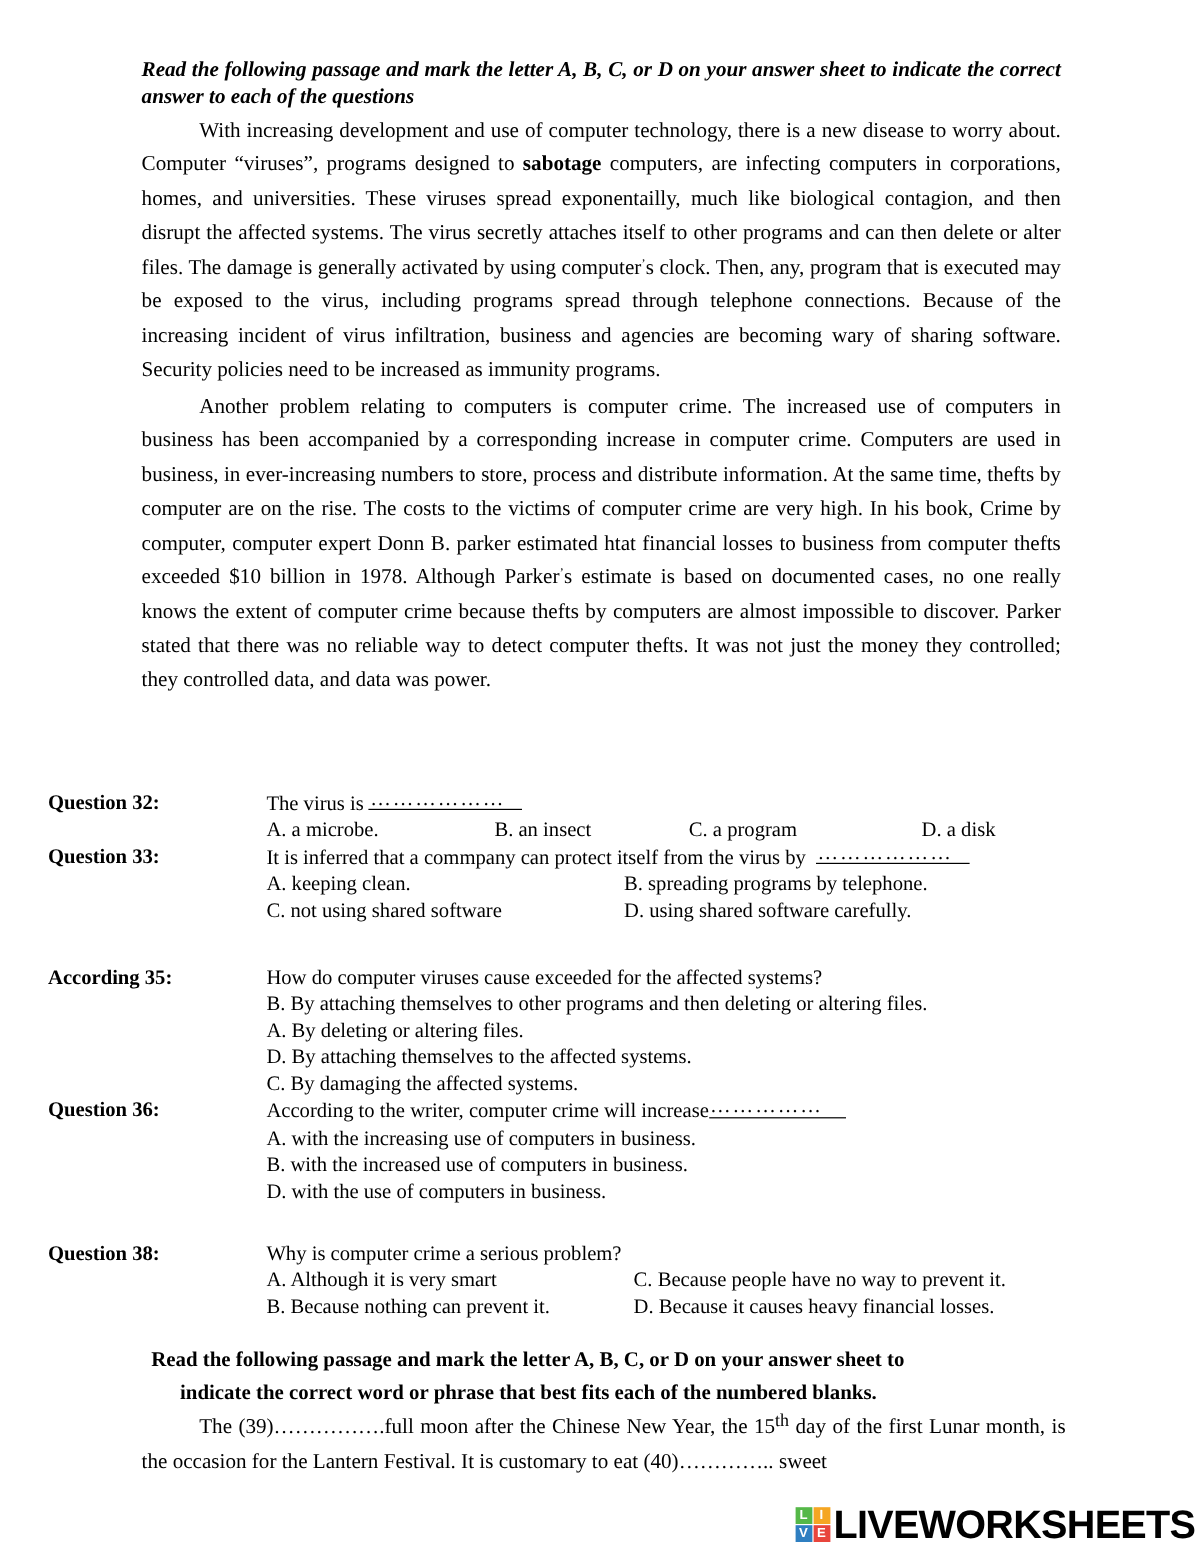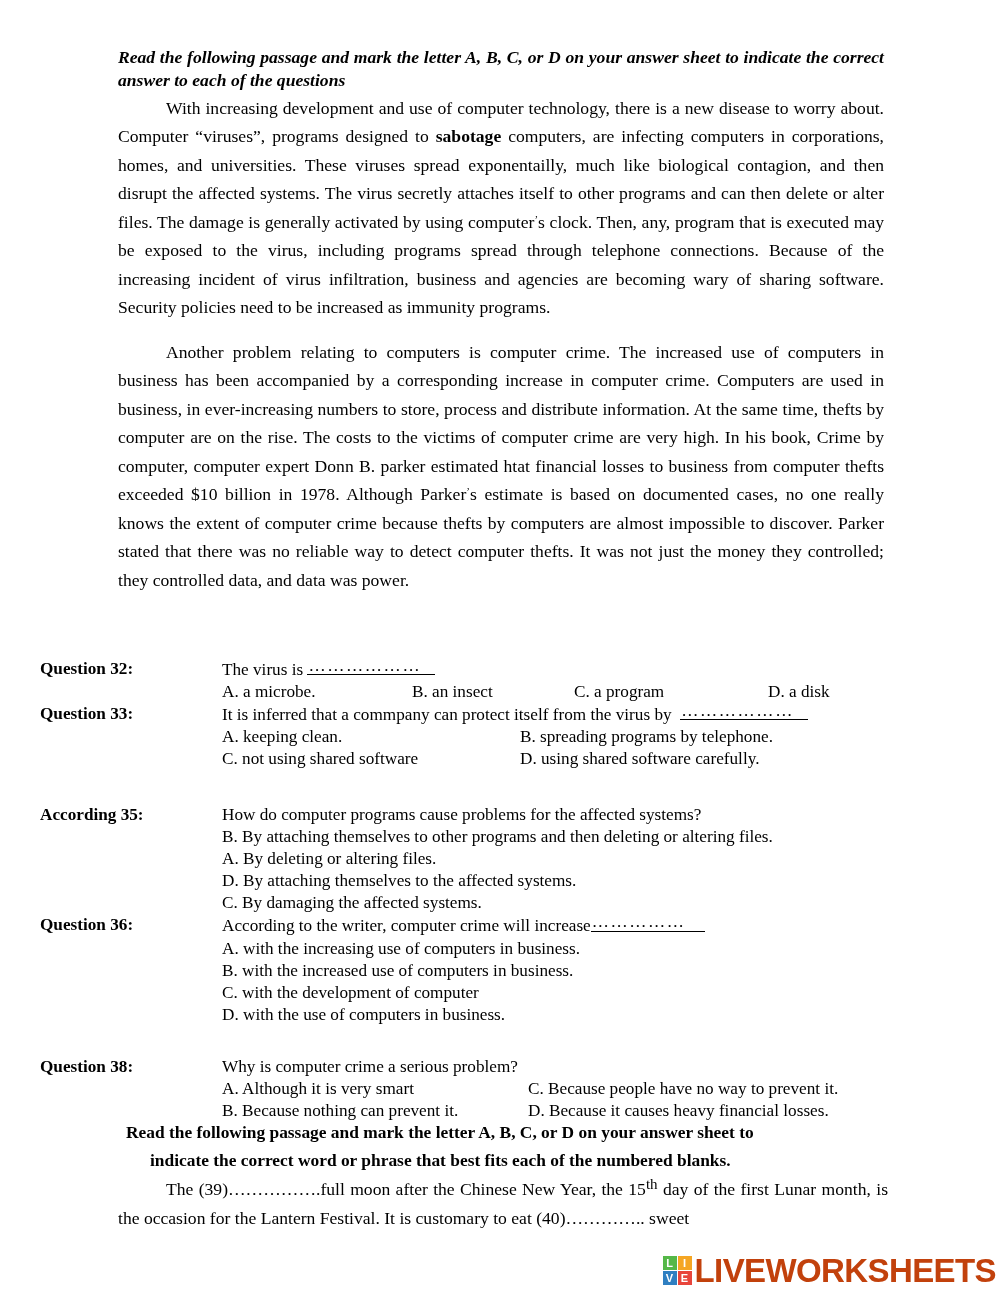--- a/index.html
+++ b/index.html
@@ -39,21 +39,21 @@
   }
   .para {
     font-size: 17.6px;
     line-height: 1.62;
     text-align: justify;
     text-align-last: left;
     margin: 0;
     text-indent: 48px;
   }
   .para + .para {
-    margin-top: 16px;
+    margin-top: 2px;
   }
   .para b { font-weight: bold; }
 
   
   .hi-apos {
     font-size: 11px;
     vertical-align: 5px;
   }
 
   
@@ -182,21 +182,21 @@
   }
   .tile-l { background: #55b848; }
   .tile-i { background: #f5a623; }
   .tile-v { background: #2f7fc1; }
   .tile-e { background: #e8453c; }
   .logo-word {
     font-family: "Liberation Sans", sans-serif;
     font-weight: bold;
     font-size: 33px;
     letter-spacing: -0.6px;
-    color: #c2410c;
+    color: #000000;
     line-height: 1;
     padding-left: 1px;
   }
 </style>
 </head>
 <body>
 
 <div class="page">
 
   <div class="passage-block">
@@ -239,36 +239,35 @@
           <span class="o2-r">D. using shared software carefully.</span>
         </div>
       </div>
     </div>
 
     <div class="spacer-lg"></div>
 
     <div class="q-block">
       <div class="q-label">According 35:</div>
       <div class="q-body">
-        <div class="q-stem">How do computer programs cause problems for the affected systems?</div>
+        <div class="q-stem">How do computer viruses cause exceeded for the affected systems?</div>
         <div class="opt-line">B. By attaching themselves to other programs and then deleting or altering files.</div>
         <div class="opt-line">A. By deleting or altering files.</div>
         <div class="opt-line">D. By attaching themselves to the affected systems.</div>
         <div class="opt-line">C. By damaging the affected systems.</div>
       </div>
     </div>
 
     <div class="q-block">
       <div class="q-label">Question 36:</div>
       <div class="q-body">
         <div class="q-stem"><span>According to the writer, computer crime will increase</span><span class="blank b3"><span class="blank-inner">……………</span></span>
         </div>
         <div class="opt-line">A. with the increasing use of computers in business.</div>
         <div class="opt-line">B. with the increased use of computers in business.</div>
-        <div class="opt-line">C. with the development of computer</div>
         <div class="opt-line">D. with the use of computers in business.</div>
       </div>
     </div>
 
     <div class="spacer-md"></div>
 
     <div class="q-block">
       <div class="q-label">Question 38:</div>
       <div class="q-body">
         <div class="q-stem">Why is computer crime a serious problem?</div>

